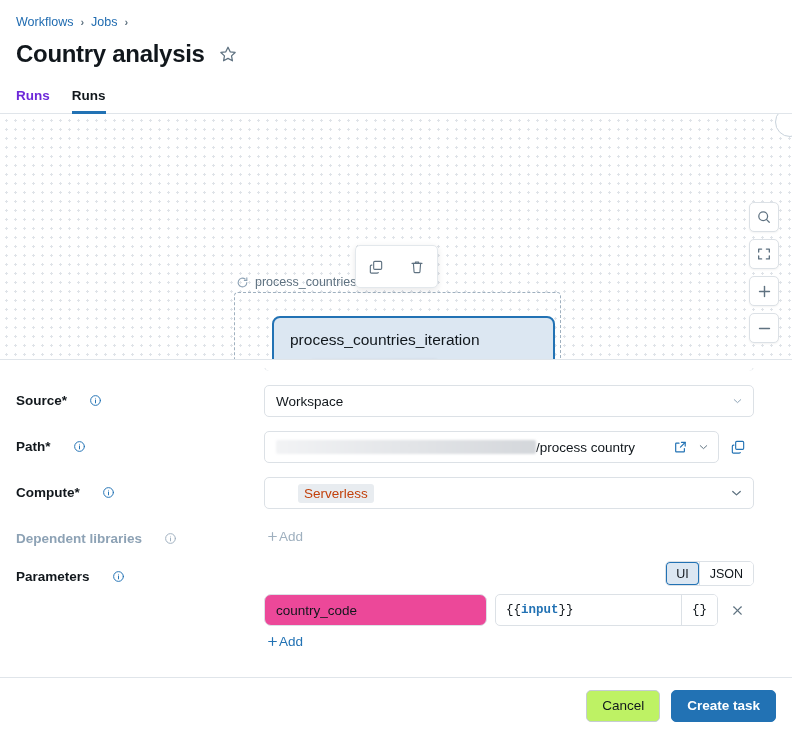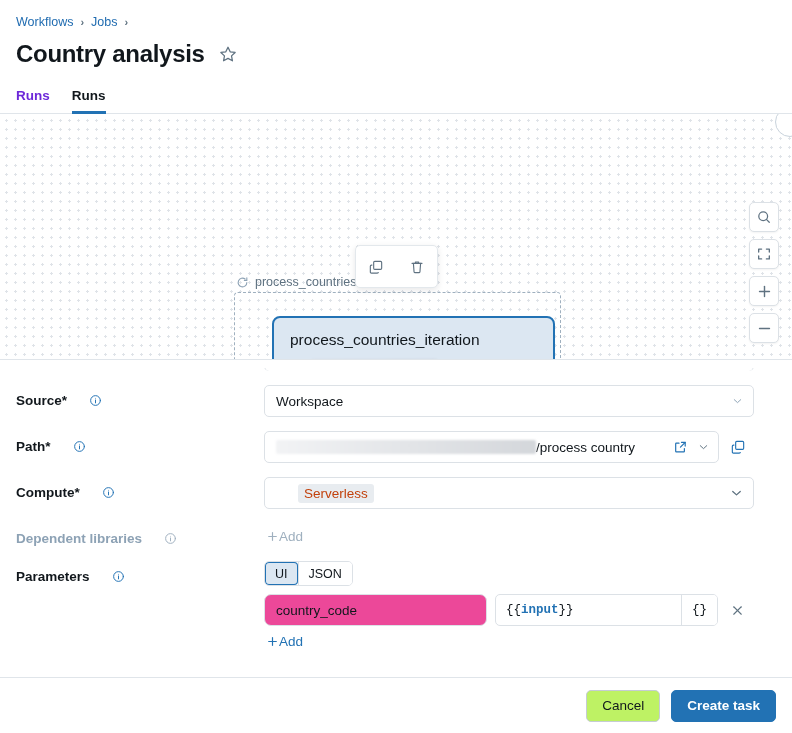--- a/index.html
+++ b/index.html
@@ -228,21 +228,21 @@
 
   .add-link {
     display: inline-flex; align-items: center; 
     font-size: 13.5px; color: #2272b4; cursor: pointer;
     padding: 6px 0 2px 2px;
   }
   .add-link.disabled { color: #9fb0bf; cursor: default; }
   .plus { width: 13px; height: 13px; display:block; }
 
   .params-head {
-    display: flex; 
+    display: flex; justify-content: flex-end;
     width: 490px;
     margin-bottom: 8px;
   }
   .seg {
     display: flex; border: 1px solid #dce1e6; border-radius: 5px;
     overflow: hidden; height: 25px;
   }
   .seg-item {
     padding: 0 10px; font-size: 12.5px; color: #11171c;
     display: flex; align-items: center; cursor: pointer;

